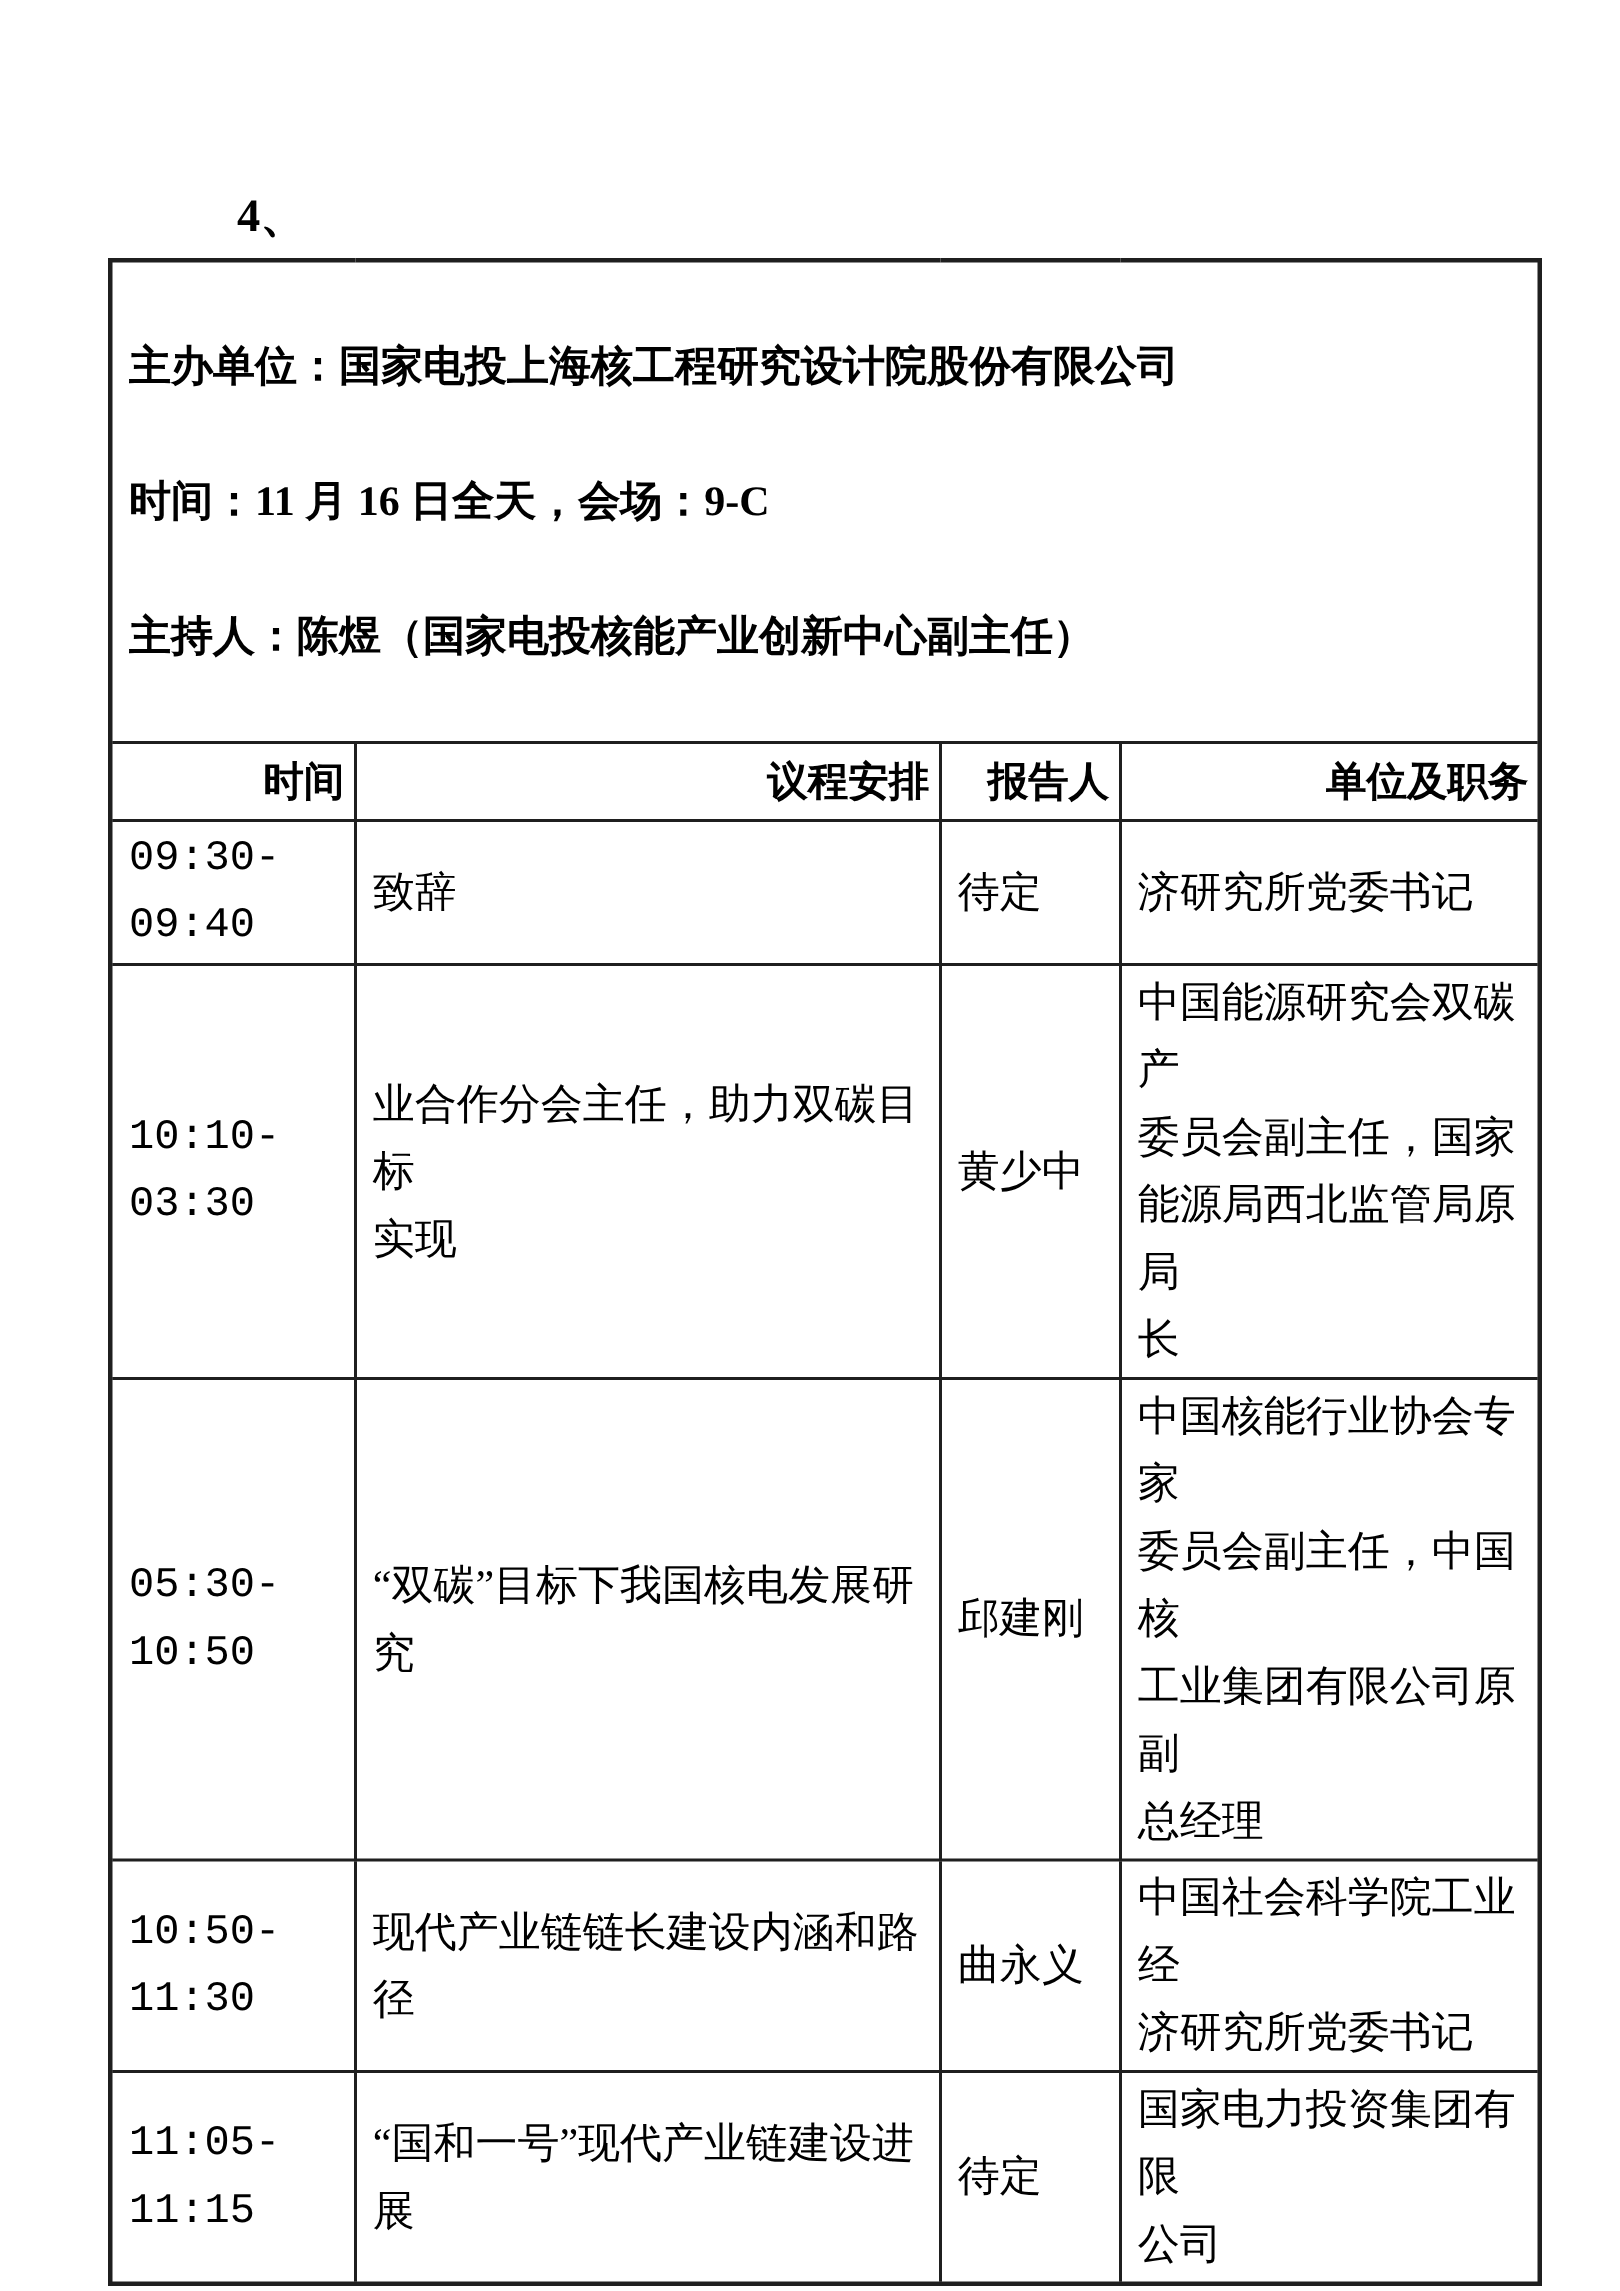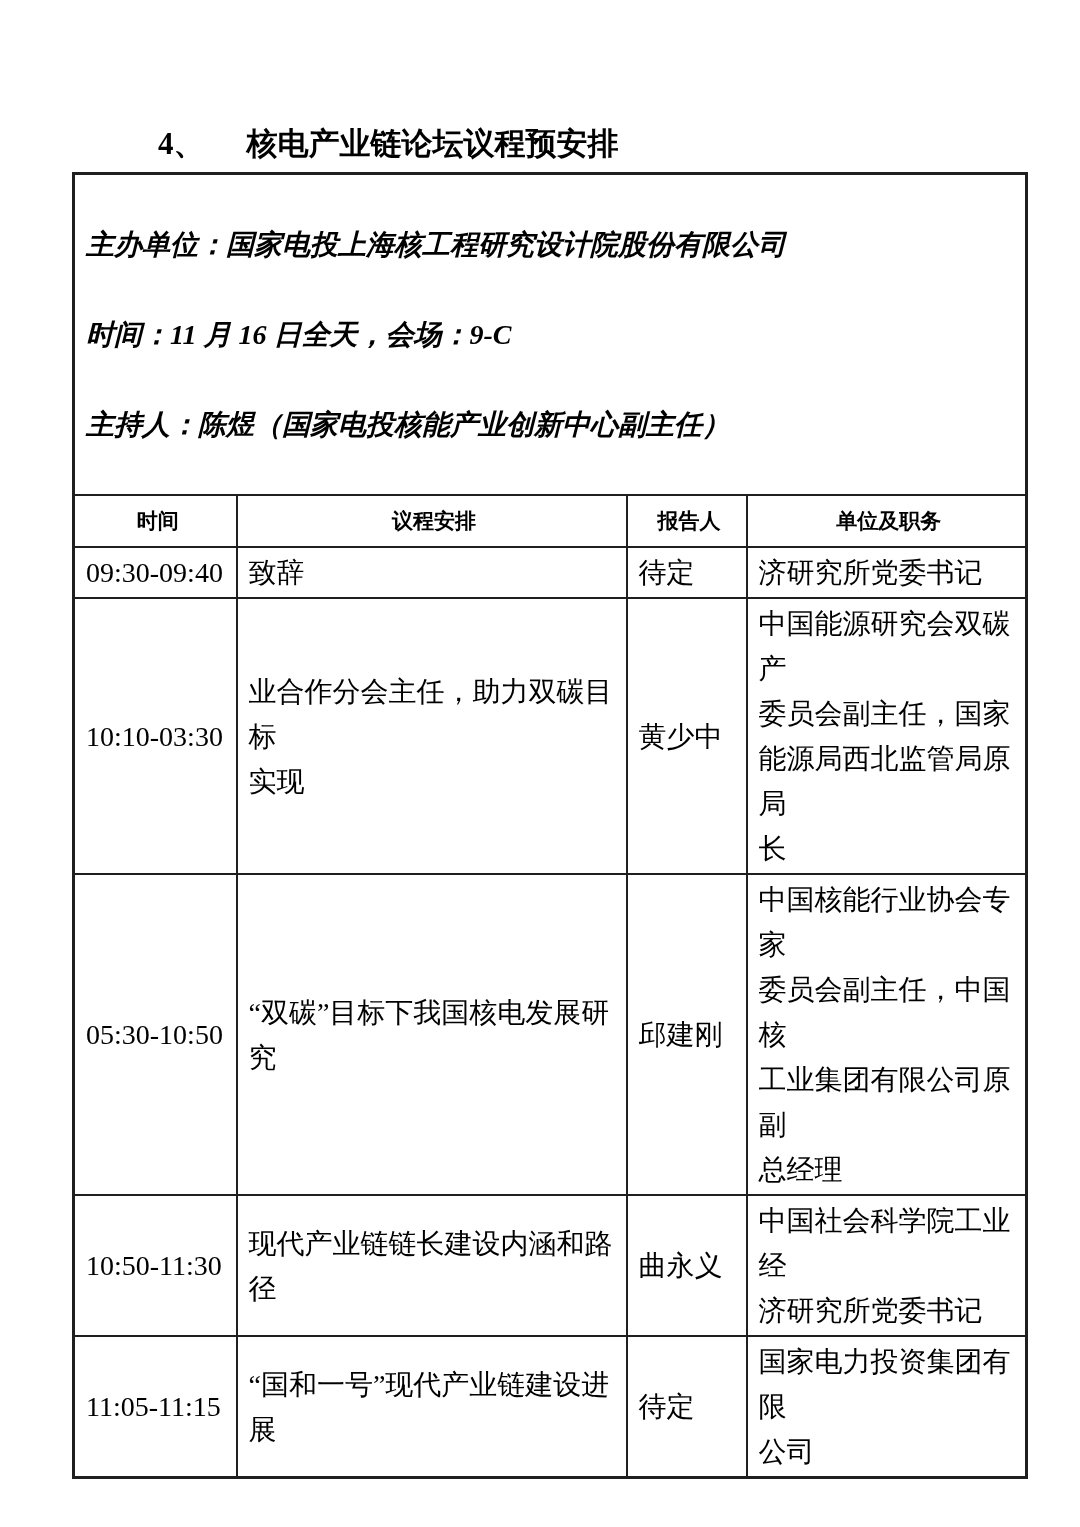--- a/index.html
+++ b/index.html
@@ -48,38 +48,36 @@
     line-height: 45px;
     white-space: pre-line;
     overflow: hidden;
   }
   td.info-cell {
     height: 140px;
     font-weight: bold;
     font-size: 29px;
     line-height: 47px;
     padding-left: 12px;
-    font-style: italic;
   }
   tr.header-row th {
     height: 46px;
-    text-align: center;
+    text-align: right;
     font-weight: bold;
-    font-size: 21px;
+    font-size: 27px;
   }
-  td.time-cell { white-space: nowrap; }
+  td.time-cell { white-space: nowrap; font-family: Liberation Mono, monospace; }
 </style>
 </head>
 <body>
 
 <div class="page">
 
   <div class="doc-title">
     <span>4、</span>
-    <span>核电产业链论坛议程预安排</span>
   </div>
 
   <table class="agenda">
     <colgroup>
       <col style="width:163px">
       <col style="width:390px">
       <col style="width:120px">
       <col style="width:280px">
     </colgroup>
 

